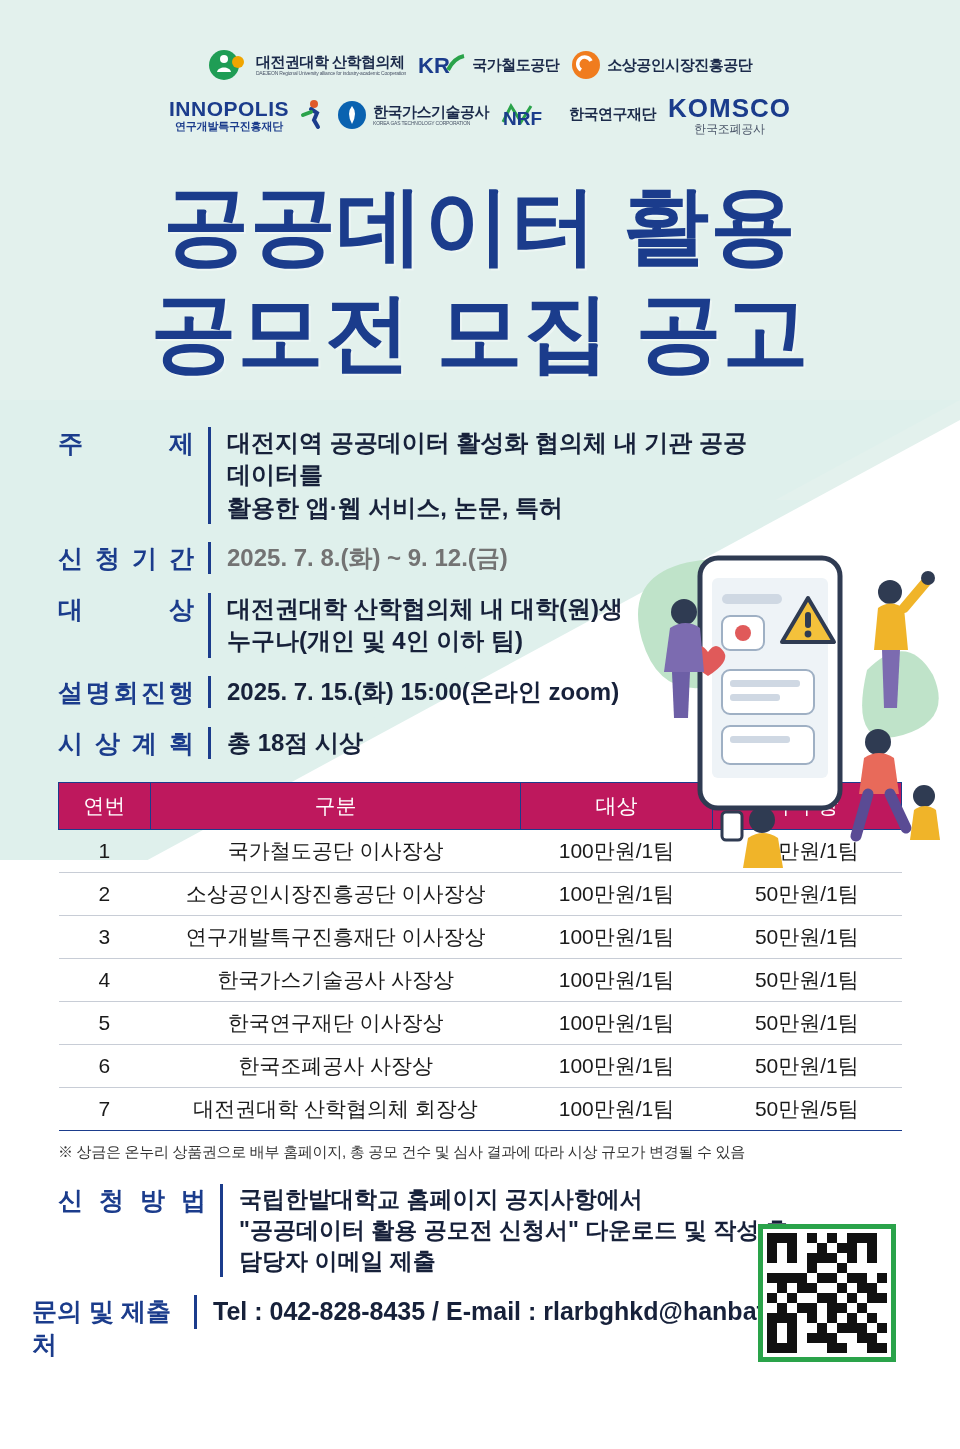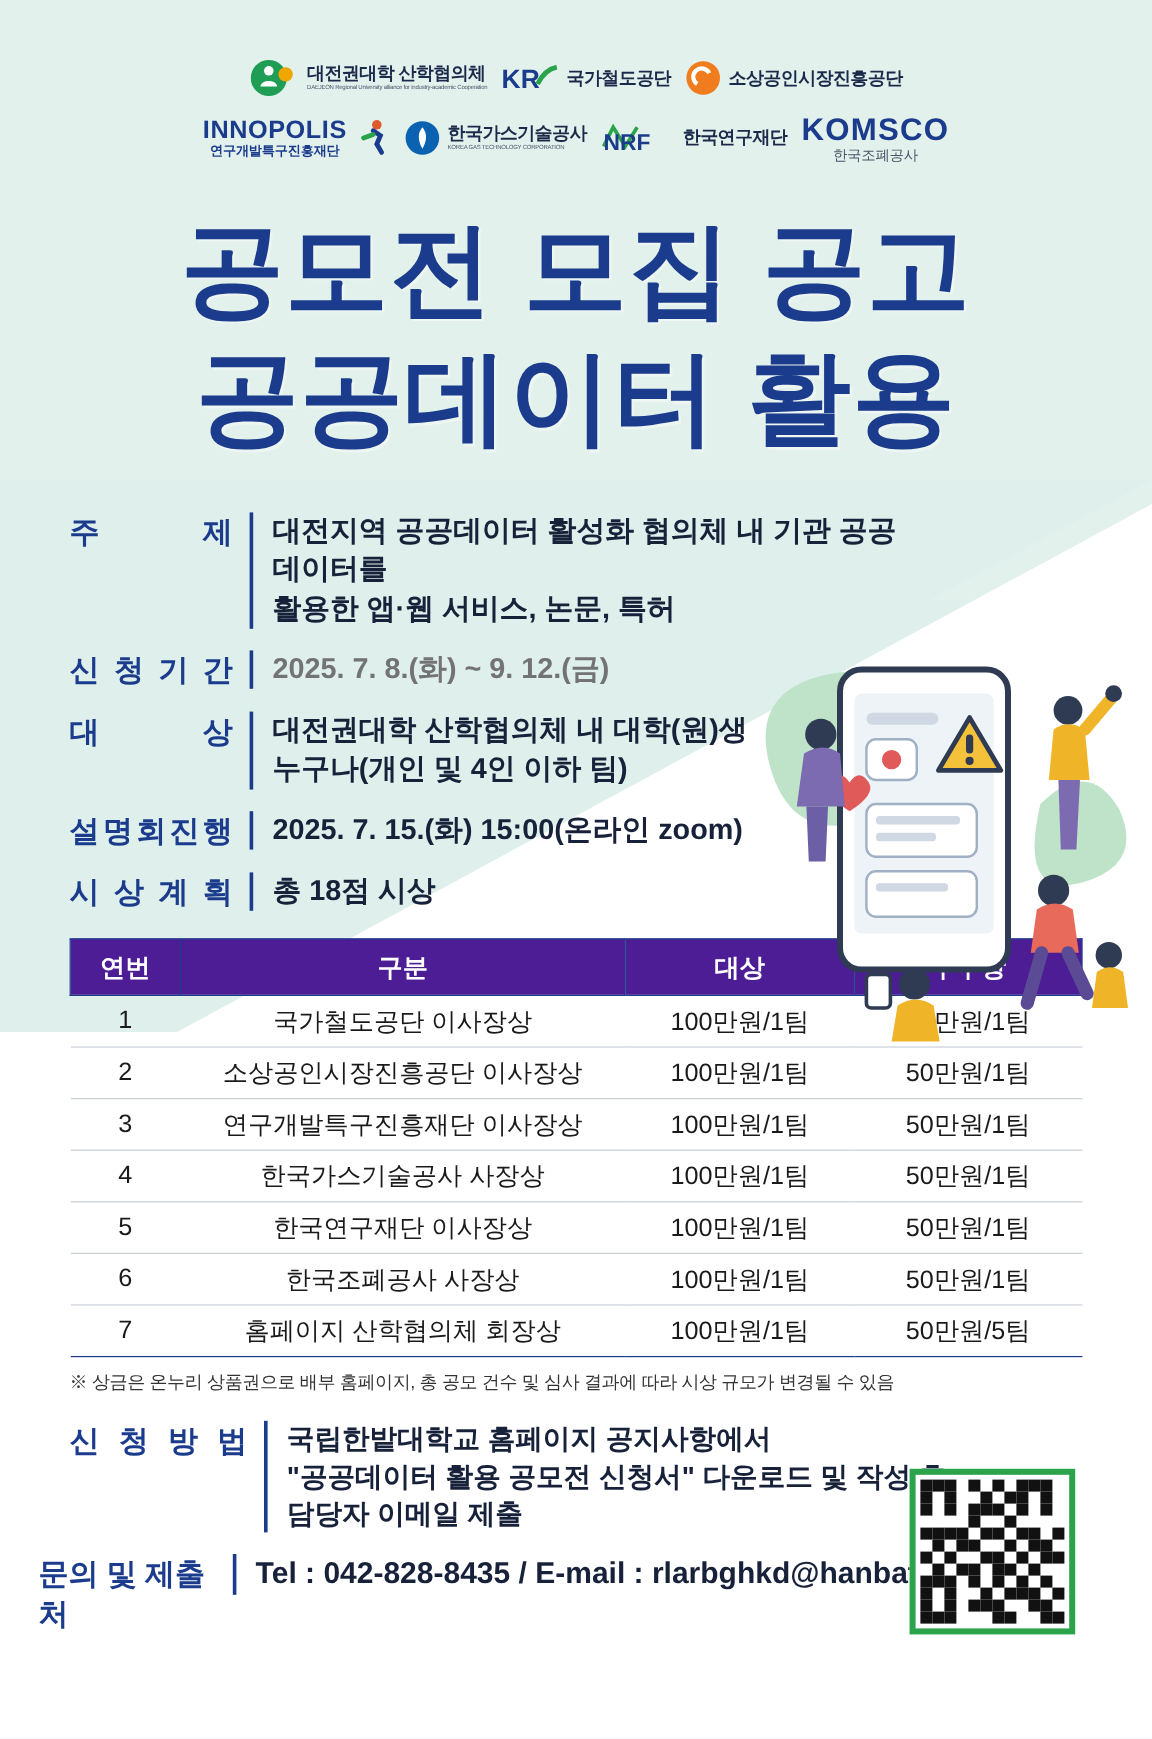--- a/index.html
+++ b/index.html
@@ -156,23 +156,23 @@
   .table-wrap {
     margin: 22px 58px 0 58px;
   }
   table.prize {
     border-collapse: collapse;
     width: 844px;
     font-size: 21px;
     color: #1a1a1a;
   }
   table.prize thead th {
-    background: #4c1d95;
+    background: #be185d;
     color: #ffffff;
-    font-weight: bold;
+    font-weight: normal;
     padding: 9px 4px;
     font-size: 21px;
     border: 1px solid #1b3c8c;
   }
   table.prize td {
     padding: 7px 4px;
     border-bottom: 1px solid #c8cdd6;
     text-align: center;
   }
   table.prize tbody tr:last-child td { border-bottom: 1px solid #1b3c8c; }
@@ -318,22 +318,22 @@
 
       <div class="logo">
         <span class="logo-text-block" style="text-align:center">
           <span class="logo-text" style="font-size:26px;color:#1b3c8c;letter-spacing:1px">KOMSCO</span>
           <span class="logo-sub" style="font-size:12px;color:#4a5568">한국조폐공사</span>
         </span>
       </div>
     </div>
 
     <div class="title-block">
+      <div class="title-line">공공데이터 활용</div>
       <div class="title-line">공모전 모집 공고</div>
-      <div class="title-line">공공데이터 활용</div>
     </div>
 
     <div class="info">
 
       <div class="info-row">
         <div class="info-label">
           <span>주</span>
             <span>제</span>
         </div>
         <div class="info-value" style="white-space:pre-line;">대전지역 공공데이터 활성화 협의체 내 기관 공공데이터를
@@ -471,21 +471,21 @@
             <td>50만원/1팀</td>
           </tr>
           <tr>
             <td>6</td>
             <td>한국조폐공사 사장상</td>
             <td>100만원/1팀</td>
             <td>50만원/1팀</td>
           </tr>
           <tr>
             <td>7</td>
-            <td>홈페이지 산학협의체 회장상</td>
+            <td>대전권대학 산학협의체 회장상</td>
             <td>100만원/1팀</td>
             <td>50만원/5팀</td>
           </tr>
         </tbody>
       </table>
     </div>
 
     <div class="note">※ 상금은 온누리 상품권으로 배부 홈페이지, 총 공모 건수 및 심사 결과에 따라 시상 규모가 변경될 수 있음</div>
 
     <div class="apply">

